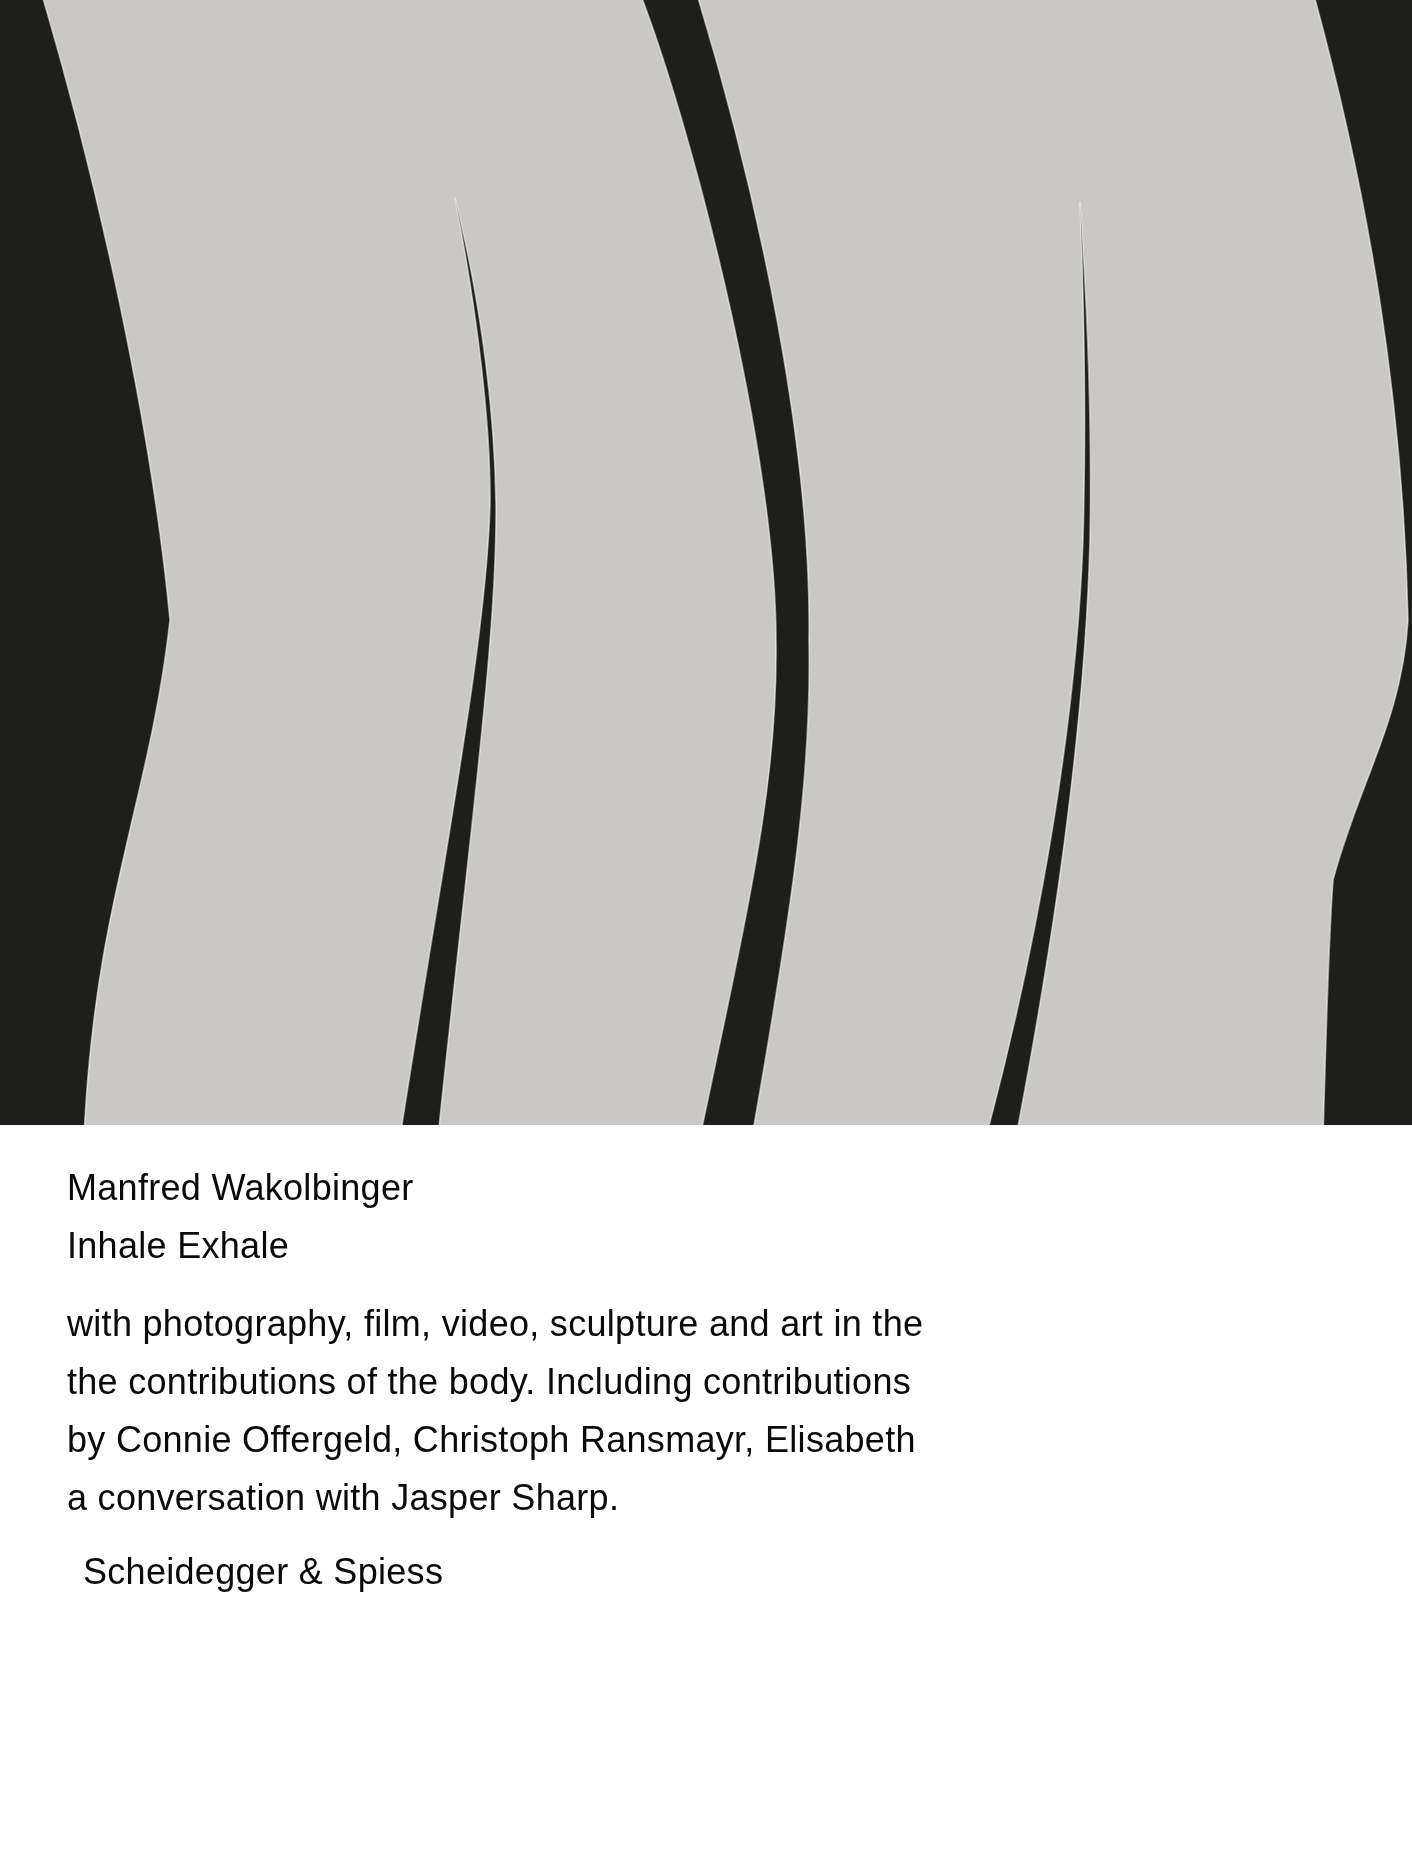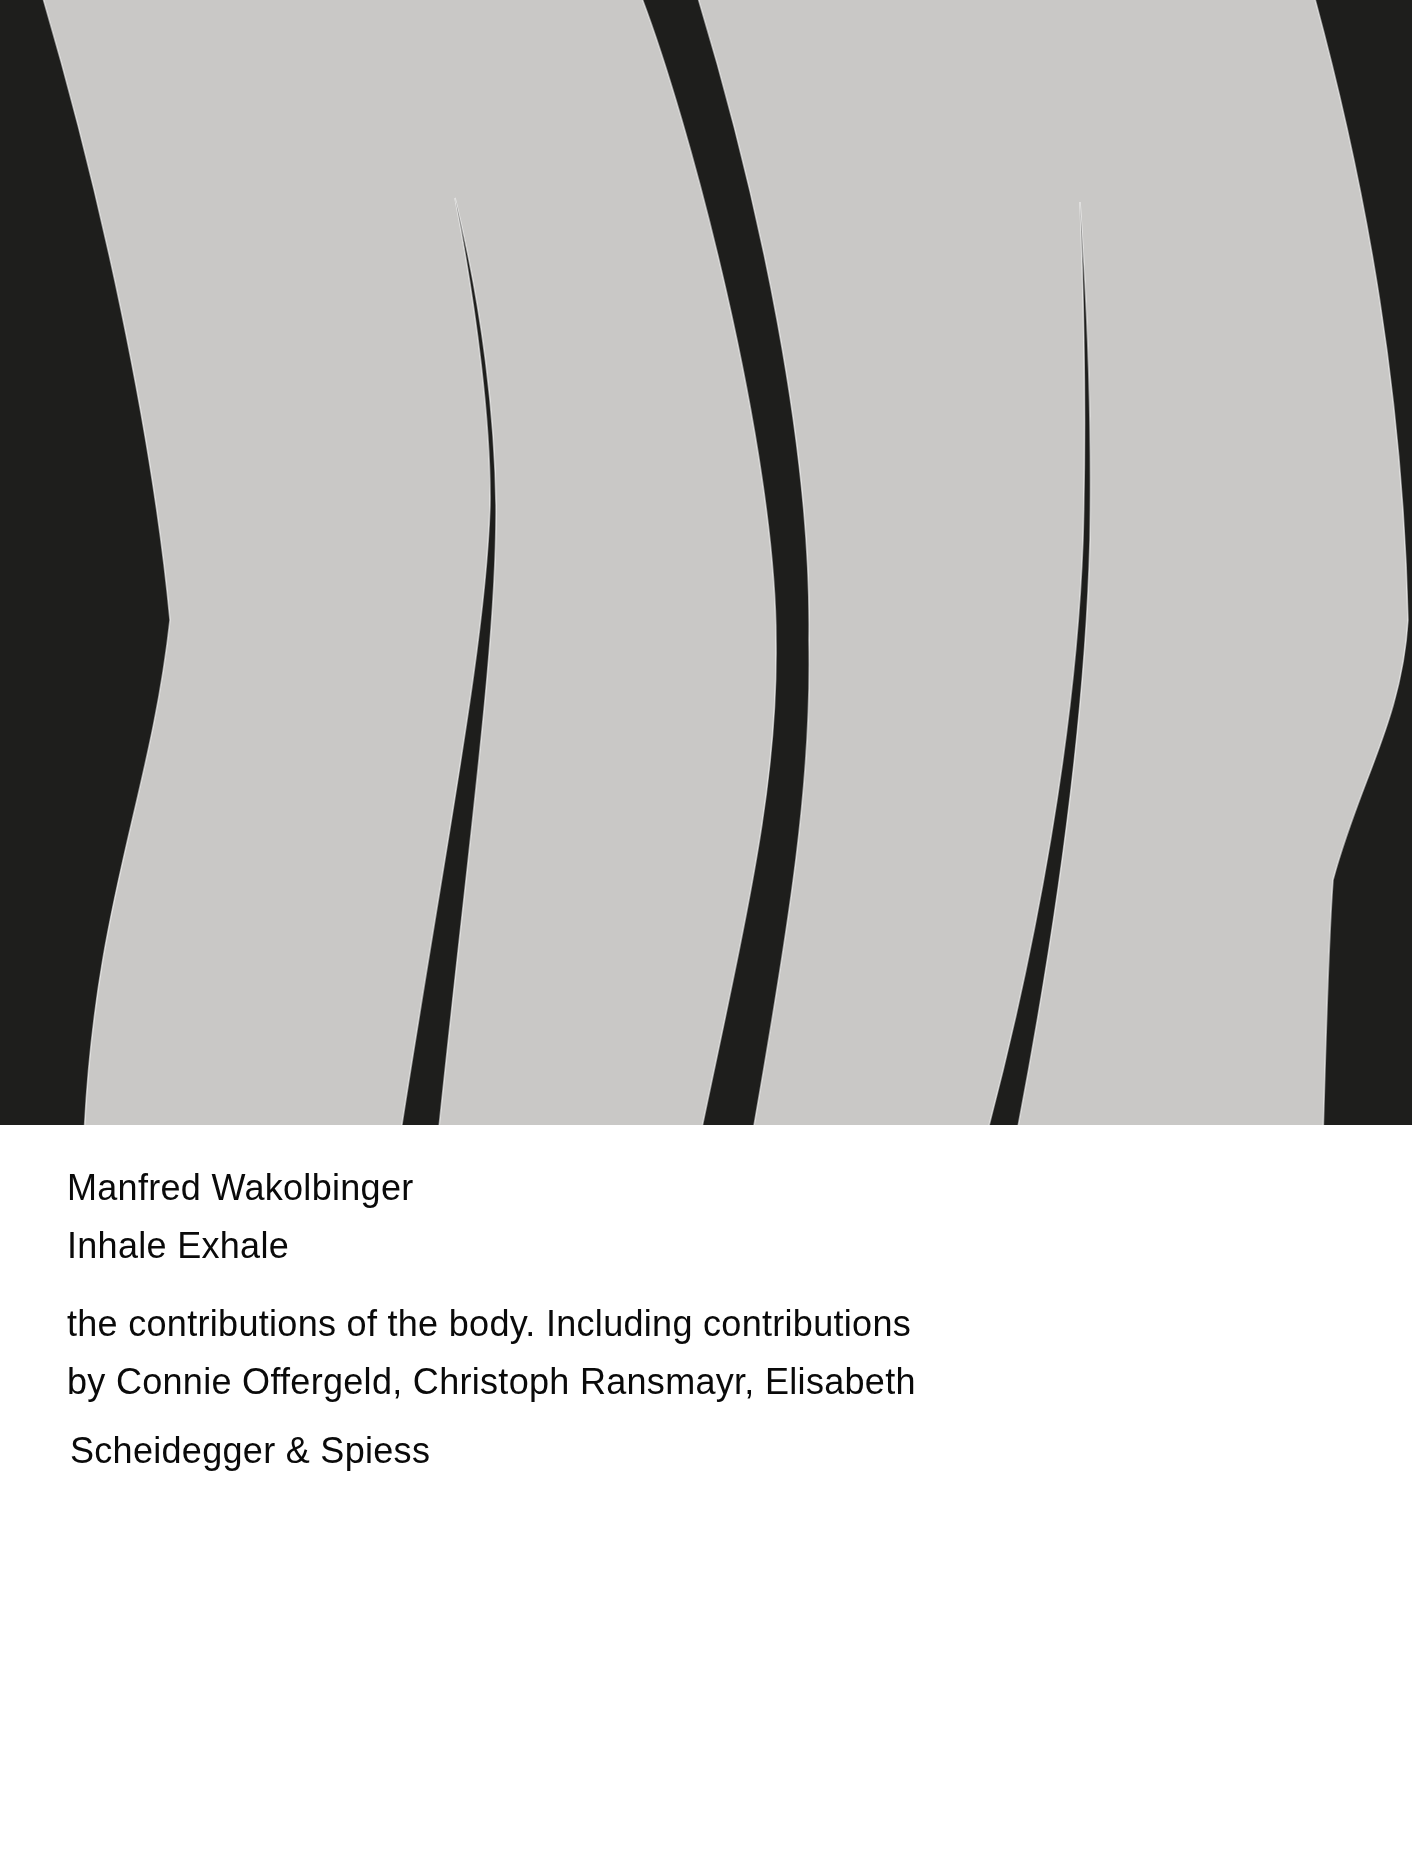--- a/index.html
+++ b/index.html
@@ -43,21 +43,21 @@
   }
   .line {
     font-size: 36px;
     line-height: 58px;
     letter-spacing: 0.3px;
     white-space: nowrap;
     font-weight: 400;
   }
   .title-block { margin: 0 0 20px 0; }
   .desc-block  { margin: 0 0 11px 0; }
-  .publisher-block { margin: 3px; }
+  .publisher-block { margin: 16px; }
 </style>
 </head>
 <body>
 
 <div class="cover">
 
   <div class="artwork">
     <svg viewBox="0 0 1412 1125" preserveAspectRatio="none" xmlns="http://www.w3.org/2000/svg">
       <rect x="-10" y="-10" width="1432" height="1145" fill="var(--band-gray, #c9c8c6)"></rect>
 
@@ -95,22 +95,24 @@
   </div>
 
   <div class="text-block">
 
     <div class="title-block">
       <div class="line">Manfred Wakolbinger</div>
       <div class="line">Inhale Exhale</div>
     </div>
 
     <div class="desc-block">
+      <div class="line">with photography, film, video, sculpture and art in the</div>
       <div class="line">the contributions of the body. Including contributions</div>
       <div class="line">by Connie Offergeld, Christoph Ransmayr, Elisabeth</div>
+      <div class="line">a conversation with Jasper Sharp.</div>
     </div>
 
     <div class="publisher-block">
       <div class="line">Scheidegger &amp; Spiess</div>
     </div>
 
   </div>
 </div>
 
 </body></html>

